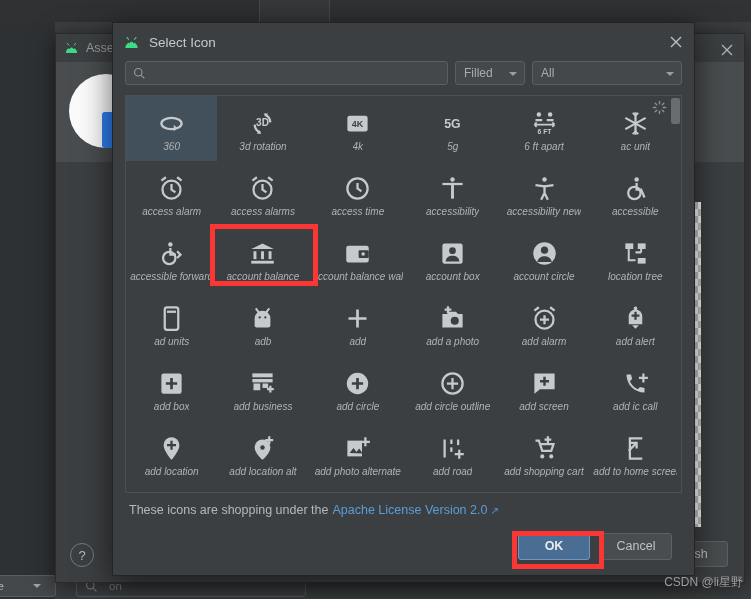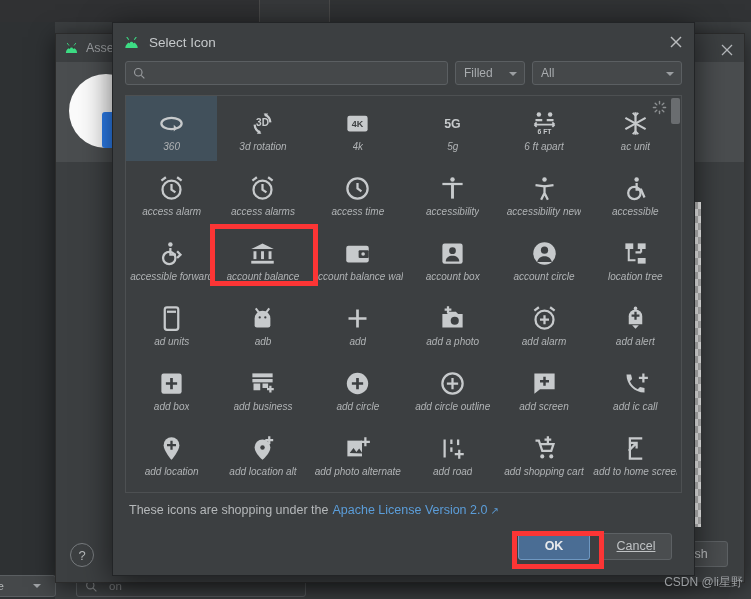--- a/index.html
+++ b/index.html
@@ -137,21 +137,21 @@
 
   .license-bar { flex: none; height: 34px; display: flex; align-items: center; padding: 0 16px; }
   .license-text { color: #b5b8ba; font-size: 12.5px; }
   .license-link { color: #5b9dd9; font-size: 12.5px; margin-left: 4px; cursor: pointer; }
   .ext-arrow { color: #5b9dd9; font-size: 10px; margin-left: 3px; }
 
   .dlg-buttons { flex: none; height: 48px; display: flex; align-items: center; justify-content: flex-end; gap: 10px; padding: 0 22px 10px 0; }
   .btn { height: 27px; min-width: 72px; border-radius: 3px; font-size: 12.5px;
     display: flex; align-items: center; justify-content: center; cursor: pointer; }
   .btn.ok { background: #4a6d94; border: 1px solid #6e98c2; color: #e8eaec; font-weight: bold; }
-  .btn.cancel { background: #4a4d4f; border: 1px solid #5d6164; color: #bfc2c4; text-decoration: underline; }
+  .btn.cancel { background: #4a4d4f; border: 1px solid #5d6164; color: #bfc2c4; }
 
   
   .annot { position: absolute; border: 5px solid #fc3535; pointer-events: none; }
   #annot-account-balance { left: 210px; top: 224px; width: 108px; height: 62px; }
   #annot-ok { left: 512px; top: 531px; width: 92px; height: 38px; }
 
   .watermark {
     position: absolute; right: 8px; bottom: 8px; color: #9a9da0; font-size: 12px;
     font-family: "Liberation Sans", sans-serif;
   }

